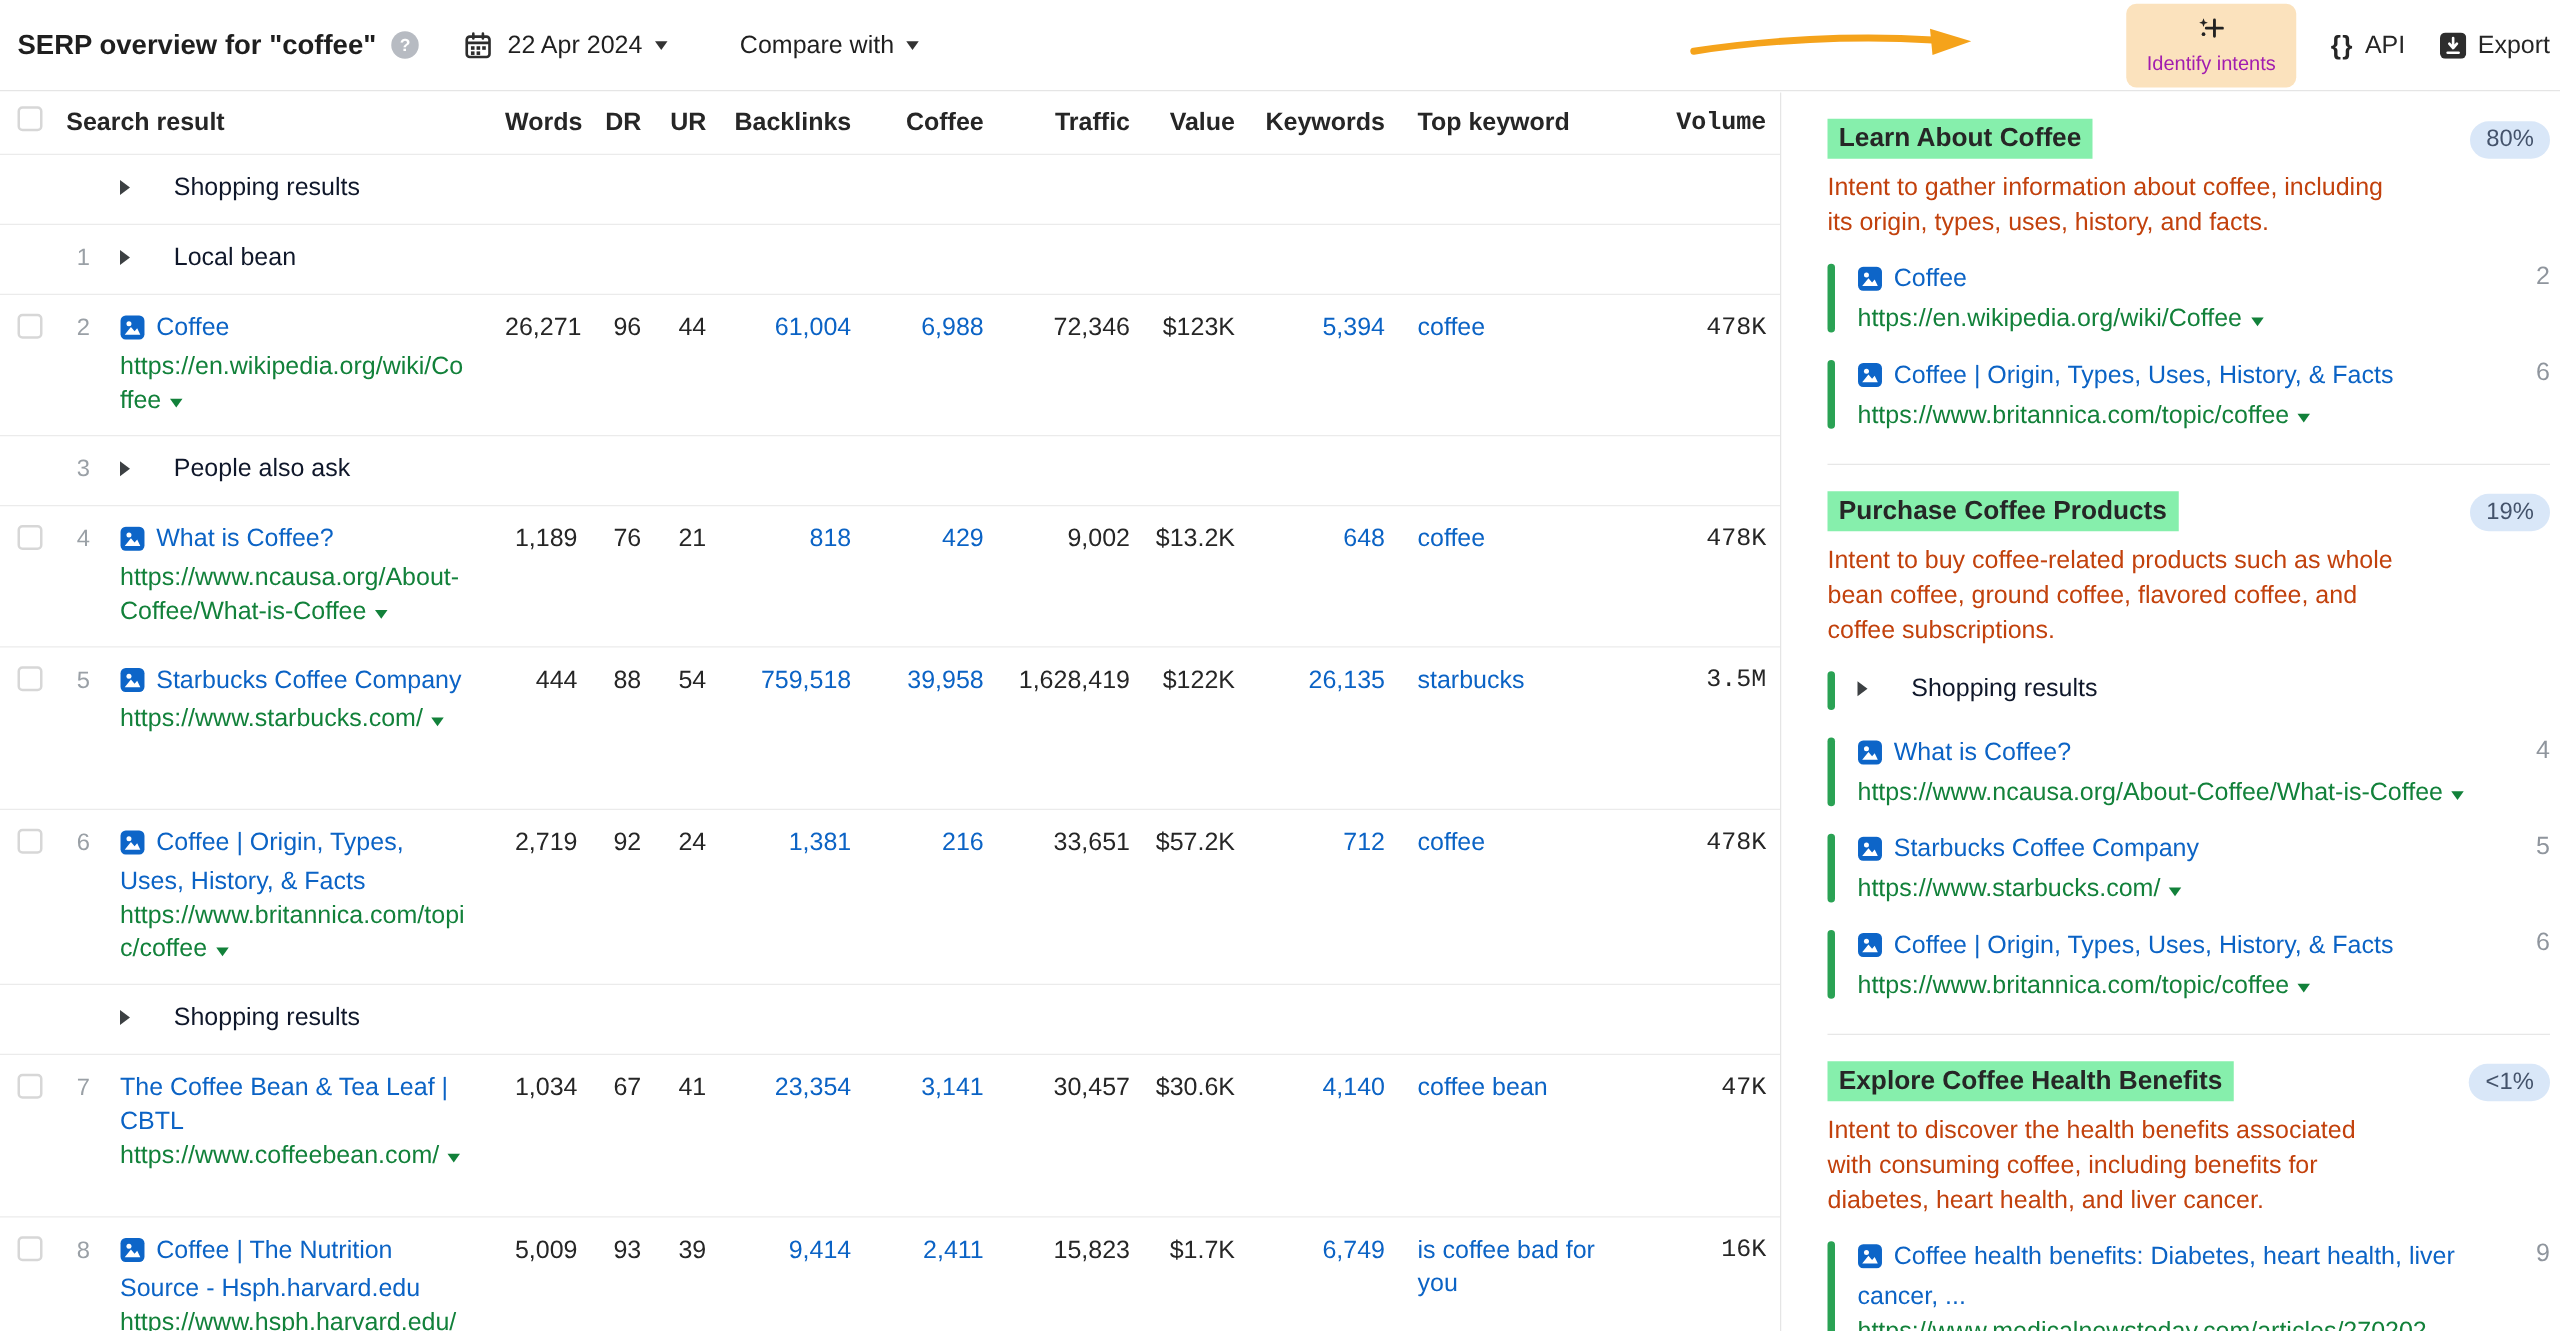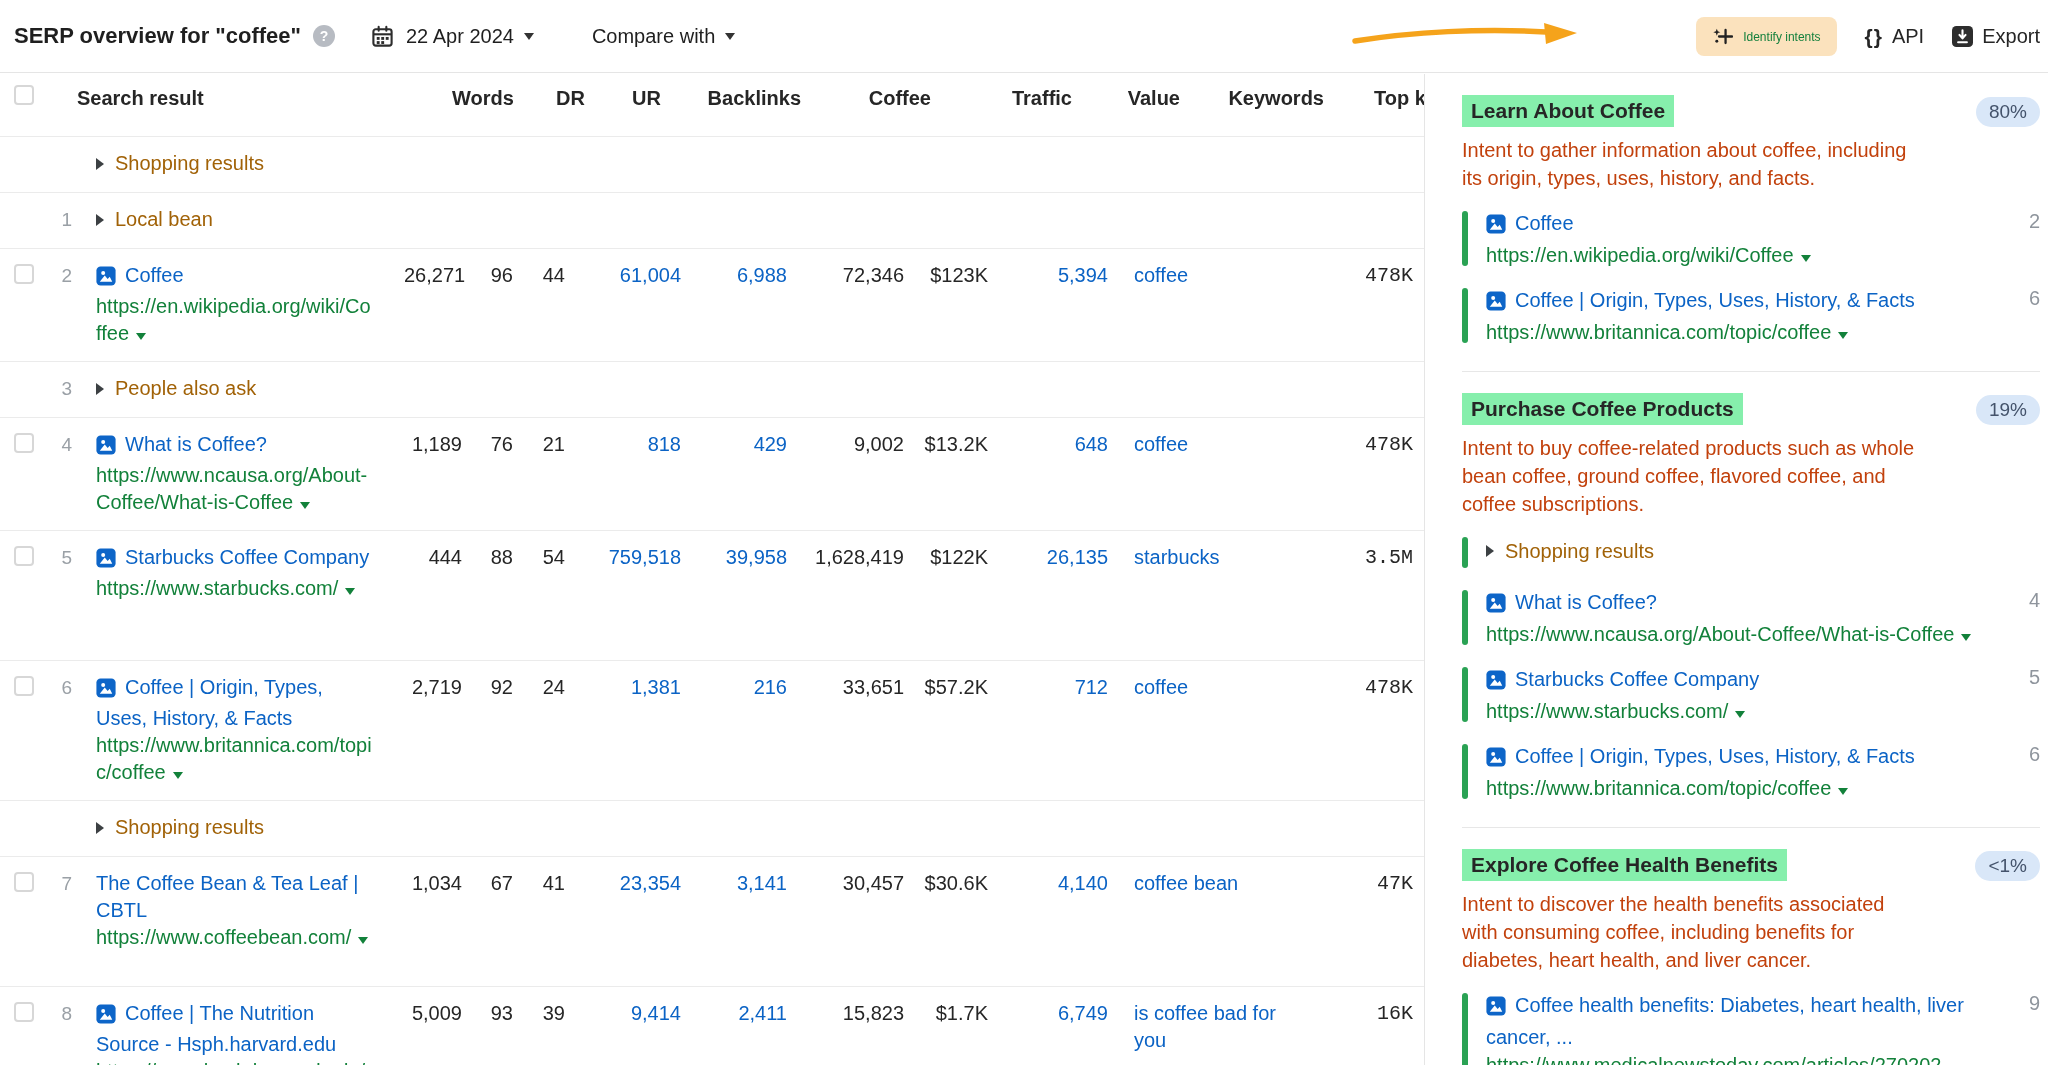--- a/index.html
+++ b/index.html
@@ -19,47 +19,47 @@
   .date-group { margin-left:36px; }
   .compare-group { margin-left:58px; }
   .tb-group .lbl { margin:0 10px 0 12px; }
   .caret-dn { display:inline-block; width:0; height:0; border-left:6px solid transparent;
               border-right:6px solid transparent; border-top:8px solid #333; }
   .caret-dn.green { border-top-color:#12813a; margin-left:7px; }
   .caret-dn.small { border-left-width:5px; border-right-width:5px; border-top-width:7px; }
 
   .tb-right { position:absolute; right:8px; top:0; height:73px; display:flex; align-items:center; gap:28px; }
   .btn-identify { display:flex; align-items:center; gap:10px; background:#fbe2bd; border-radius:8px;
-                  padding:9px 16px; font-size:12px; color:#15803d; cursor:pointer; }
+                  padding:9px 16px; font-size:16px; color:#a21caf; cursor:pointer;flex-direction:column; }
   .tb-btn { display:flex; align-items:center; gap:9px; font-size:20px; color:#262626; cursor:pointer; }
   .braces { font-weight:bold; font-size:21px; letter-spacing:1px; }
   .arrow-svg { position:absolute; left:1352px; top:20px; }
 
   
   .table-area { position:absolute; top:74px; left:0; width:1424px; bottom:0; overflow:hidden; }
   .trow { display:grid; grid-template-columns:46px 26px 332px 58px 51px 52px 116px 106px 117px 84px 120px 200px 116px;
           border-bottom:1px solid #ebebeb; }
   .thead { grid-template-columns:46px 358px 58px 51px 52px 116px 106px 117px 84px 120px 200px 116px;
-           height:63px; font-weight:bold;gap:24px; }
+           height:50px; font-weight:bold; }
   .thead .c { padding-top:11px; }
   .c { font-size:20px; line-height:27px; padding-top:13px; color:#262626; }
   .c.r { text-align:right; }
   .c.num { text-align:right; color:#9aa0a6; font-size:19px; }
   .c.first-col { padding-left:7px; }
   .result-cell { padding-left:24px; padding-right:28px; padding-bottom:14px; }
   .topkw-cell { padding-left:26px; padding-right:20px; }
   .vol-cell { padding-right:11px;font-family:Liberation Mono, monospace; }
   .blue { color:#0b63c5; }
   a.link { color:#0b63c5; text-decoration:none; cursor:pointer; overflow-wrap:anywhere; }
   .rurl { color:#12813a; word-break:break-all; overflow-wrap:anywhere; cursor:pointer; }
   .checkbox { display:inline-block; width:20px; height:20px; border:2px solid #d7d7d7; border-radius:4px;
               background:#fff; margin-left:14px; margin-top:2px; cursor:pointer; }
   .tri-right { display:inline-block; width:0; height:0; border-top:6px solid transparent;
                border-bottom:6px solid transparent; border-left:8px solid #3c4043; margin-right:11px; }
-  .group-label { font-size:20px; color:#a16207; }
+  .group-label { font-size:20px; color:#0f172a;margin-left:24px; }
   .img-icon { display:inline-block; vertical-align:-4px; margin-right:9px; }
   .g56 { min-height:56px; } .g105 { min-height:105px; } .g110 { min-height:110px; }
   .g130 { min-height:130px; } .g150 { min-height:150px; }
 
   
   .intent-panel { position:absolute; top:74px; left:1424px; width:624px; bottom:0;
                   border-left:1px solid #e5e5e5; padding:0 8px 0 37px; overflow:hidden; }
   .intent-section { padding:21px 0 8px 0; }
   .intent-section.bordered { border-top:1px solid #e7e7e7; }
   .sec-head { display:flex; justify-content:space-between; align-items:flex-start; }

